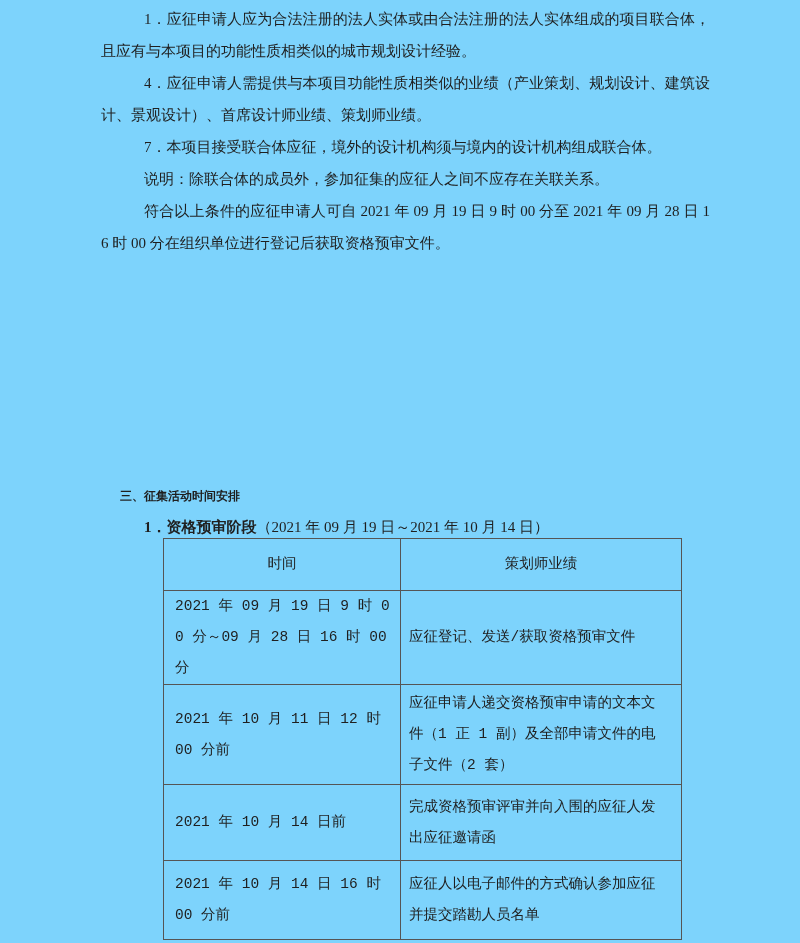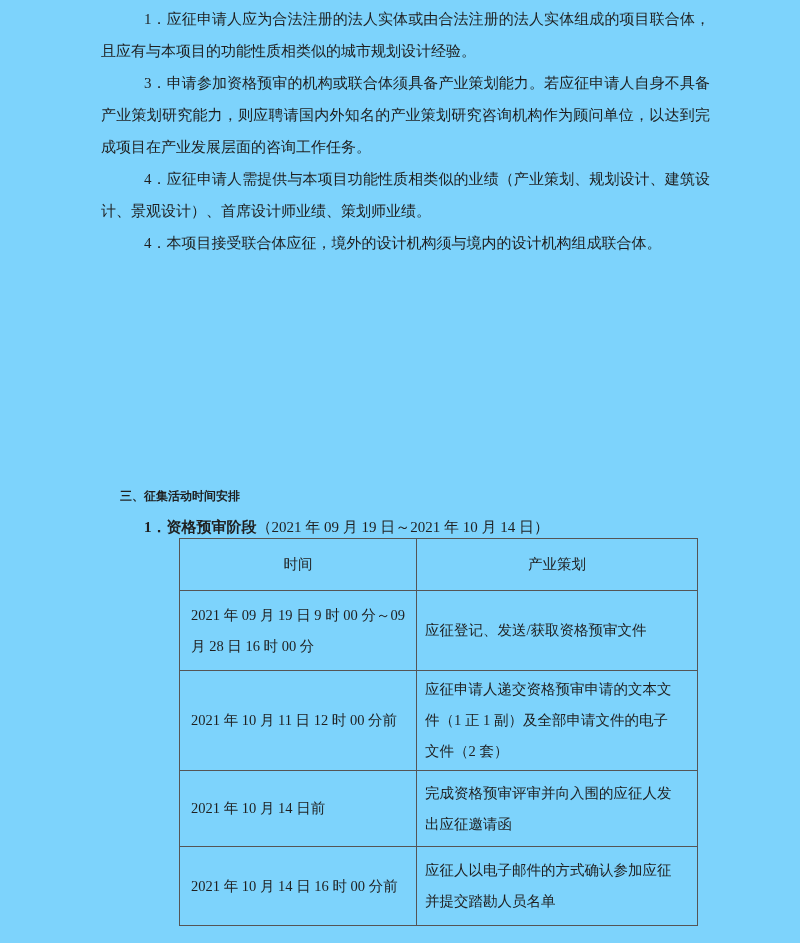--- a/index.html
+++ b/index.html
@@ -41,25 +41,26 @@
     top:512px;
     margin:0;
     font-size:15px;
     line-height:30px;
     white-space:nowrap;
   }
   .sub-heading .bold{font-weight:bold;}
   .sub-heading .rest{font-weight:normal;text-align:center;}
   table.schedule{
     position:absolute;
-    left:179px;
+    left:163px;
     top:538px;
     width:518px;
     border-collapse:collapse;
     table-layout:fixed;
+    font-family:Liberation Mono, monospace;
   }
   table.schedule th,
   table.schedule td{
     border:1px solid #555555;
     font-size:14.5px;
     line-height:31px;
     font-weight:normal;
     vertical-align:middle;
     word-break:break-all;
   }
@@ -81,38 +82,39 @@
   tr.row-3{height:76px;}
   tr.row-4{height:79px;}
 </style>
 </head>
 <body>
 
 <div class="page">
 
   <div class="flow">
     <p class="para">1．应征申请人应为合法注册的法人实体或由合法注册的法人实体组成的项目联合体，且应有与本项目的功能性质相类似的城市规划设计经验。</p>
-    <p class="para">3．申请参加资格预审的机构或联合体须具备产业策划能力。若应征申请人自身不具备产业策划研究能力，则应聘请国内外知名的产业策划研究咨询机构作为顾问单位，以达到完成项目在产业发展层面的咨询工作任务。</p>
     <p class="para">4．应征申请人需提供与本项目功能性质相类似的业绩（产业策划、规划设计、建筑设计、景观设计）、首席设计师业绩、策划师业绩。</p>
-    <p class="para">4．本项目接受联合体应征，境外的设计机构须与境内的设计机构组成联合体。</p>
+    <p class="para">7．本项目接受联合体应征，境外的设计机构须与境内的设计机构组成联合体。</p>
+    <p class="para">说明：除联合体的成员外，参加征集的应征人之间不应存在关联关系。</p>
+    <p class="para">符合以上条件的应征申请人可自 2021 年 09 月 19 日 9 时 00 分至 2021 年 09 月 28 日 16 时 00 分在组织单位进行登记后获取资格预审文件。</p>
   </div>
 
   <h3 class="section-heading">三、征集活动时间安排</h3>
 
   <p class="sub-heading"><span class="bold">1．资格预审阶段</span><span class="rest">（2021 年 09 月 19 日～2021 年 10 月 14 日）</span></p>
 
   <table class="schedule">
     <colgroup>
       <col style="width:237px">
       <col style="width:281px">
     </colgroup>
     <tbody>
       <tr class="row-head">
         <th>时间</th>
-        <th>产业策划</th>
+        <th>策划师业绩</th>
       </tr>
       <tr class="row-1">
         <td class="time-cell">2021 年 09 月 19 日 9 时 00 分～09 月 28 日 16 时 00 分</td>
         <td class="content-cell">应征登记、发送/获取资格预审文件</td>
       </tr>
       <tr class="row-2">
         <td class="time-cell">2021 年 10 月 11 日 12 时 00 分前</td>
         <td class="content-cell">应征申请人递交资格预审申请的文本文件（1 正 1 副）及全部申请文件的电子文件（2 套）</td>
       </tr>
       <tr class="row-3">

